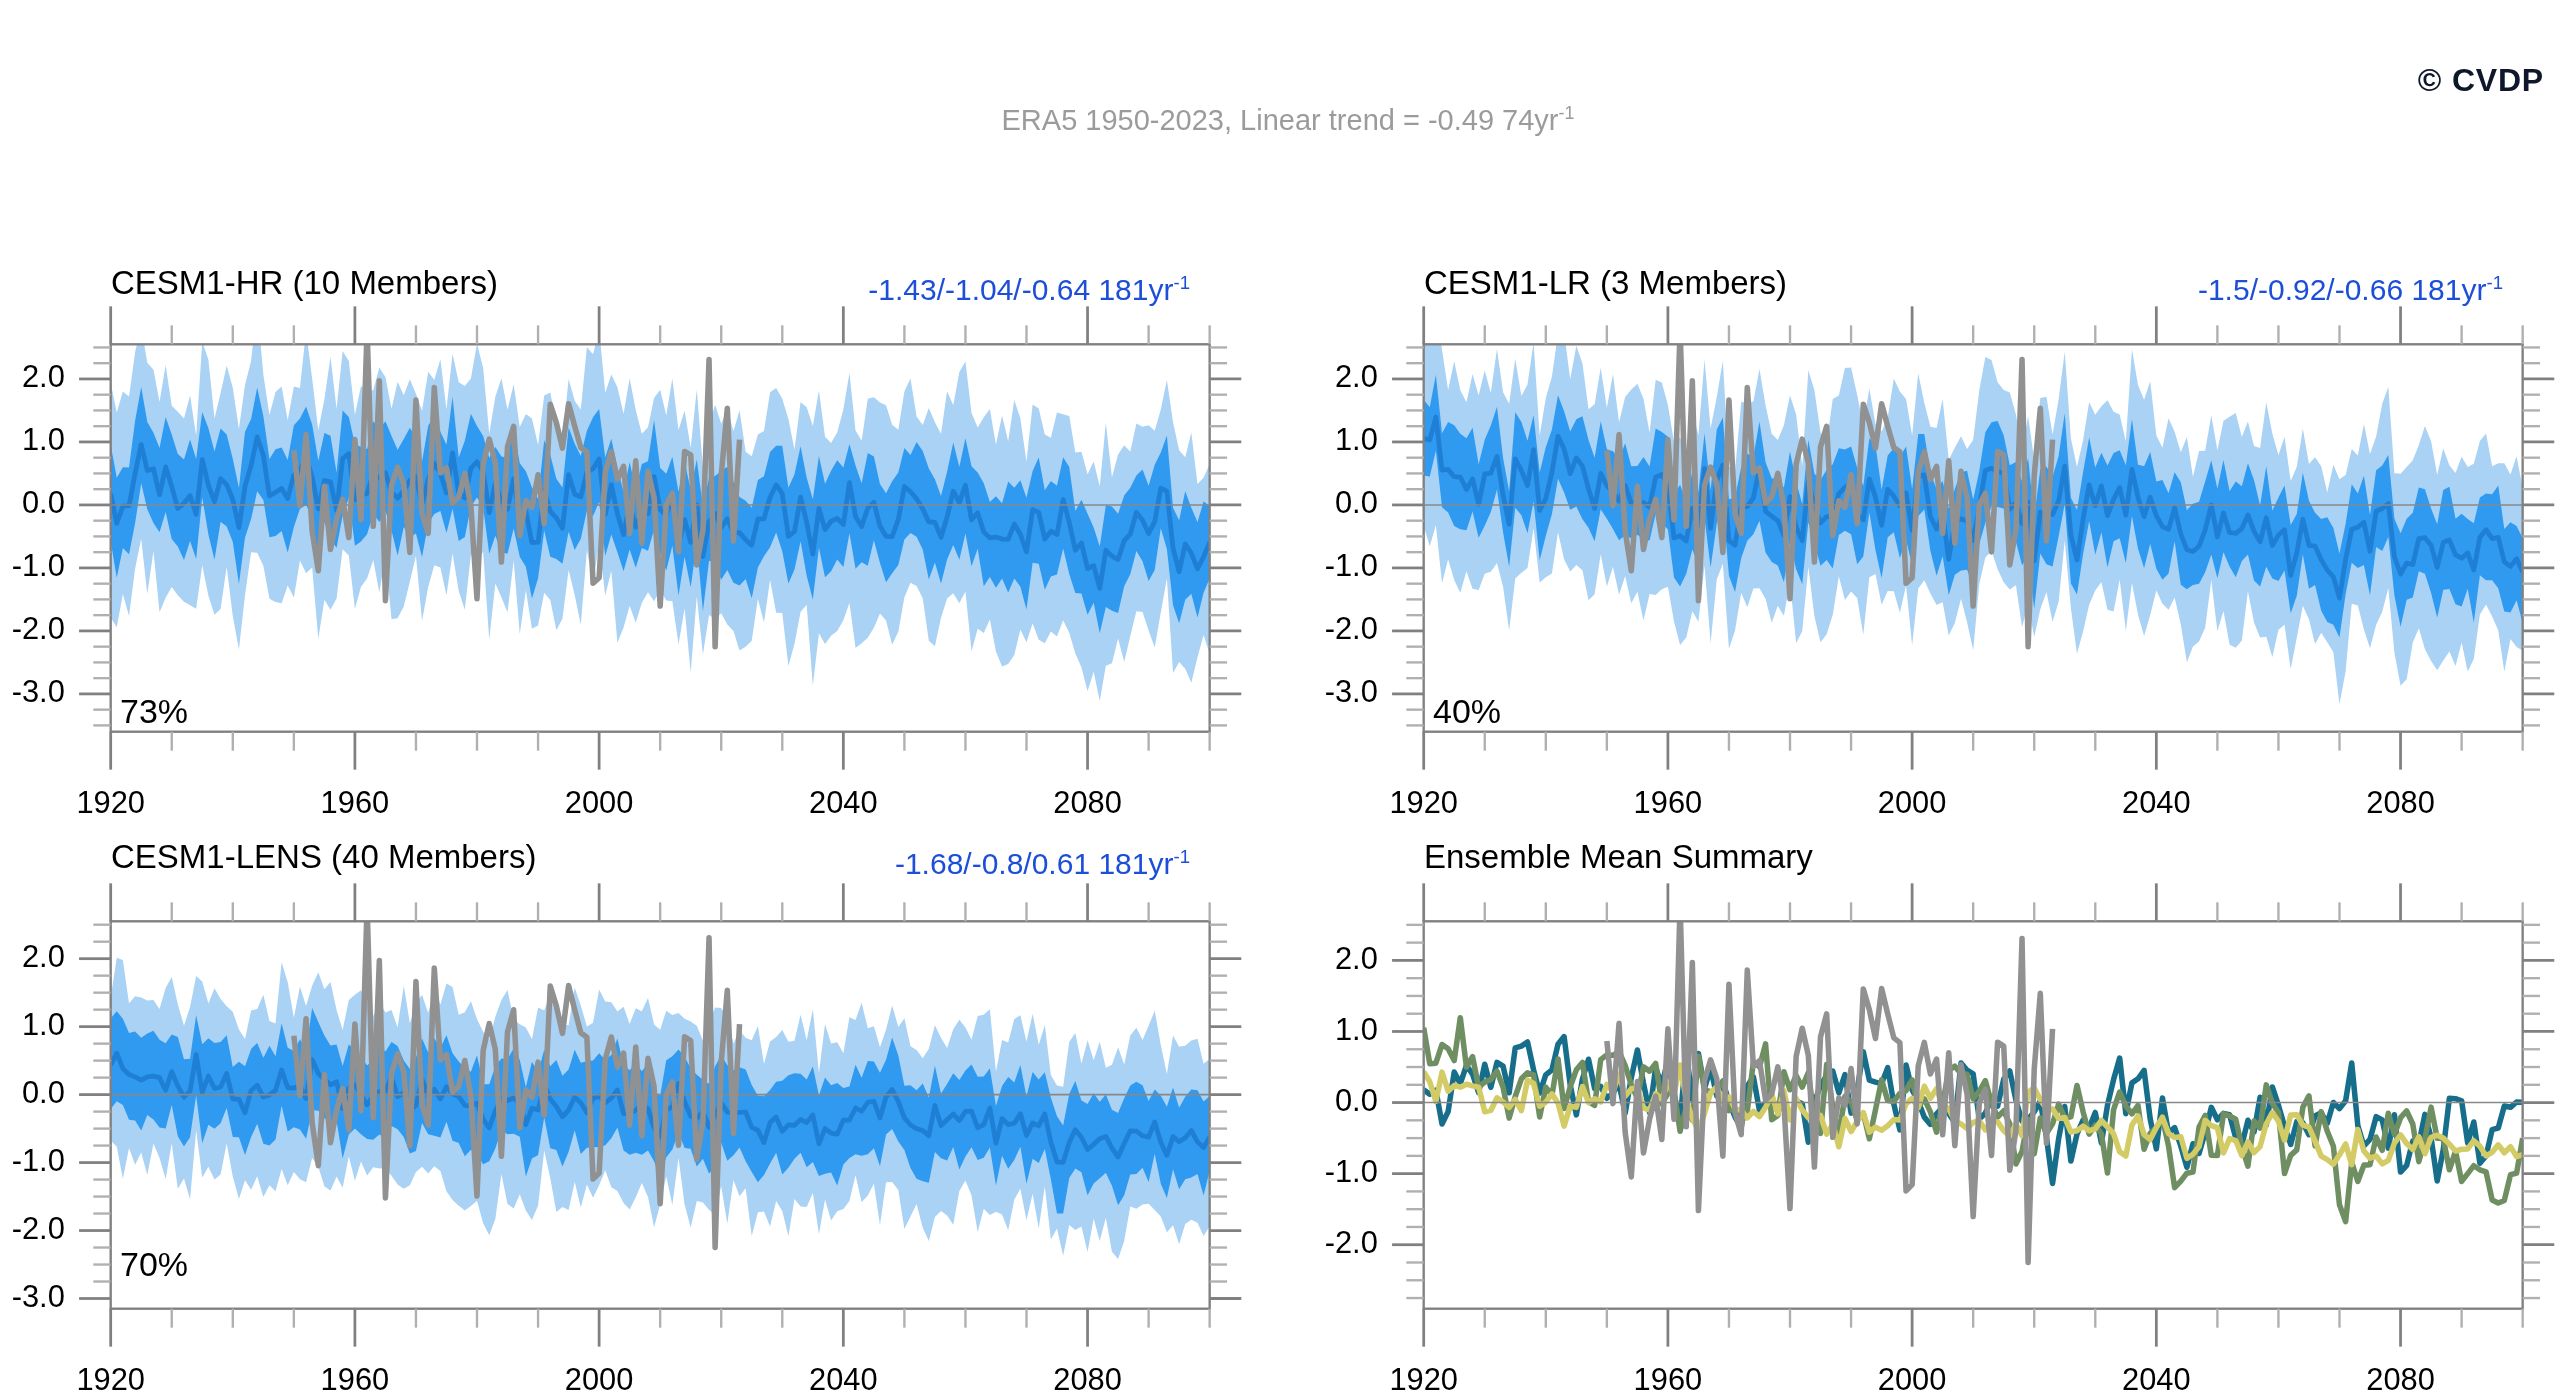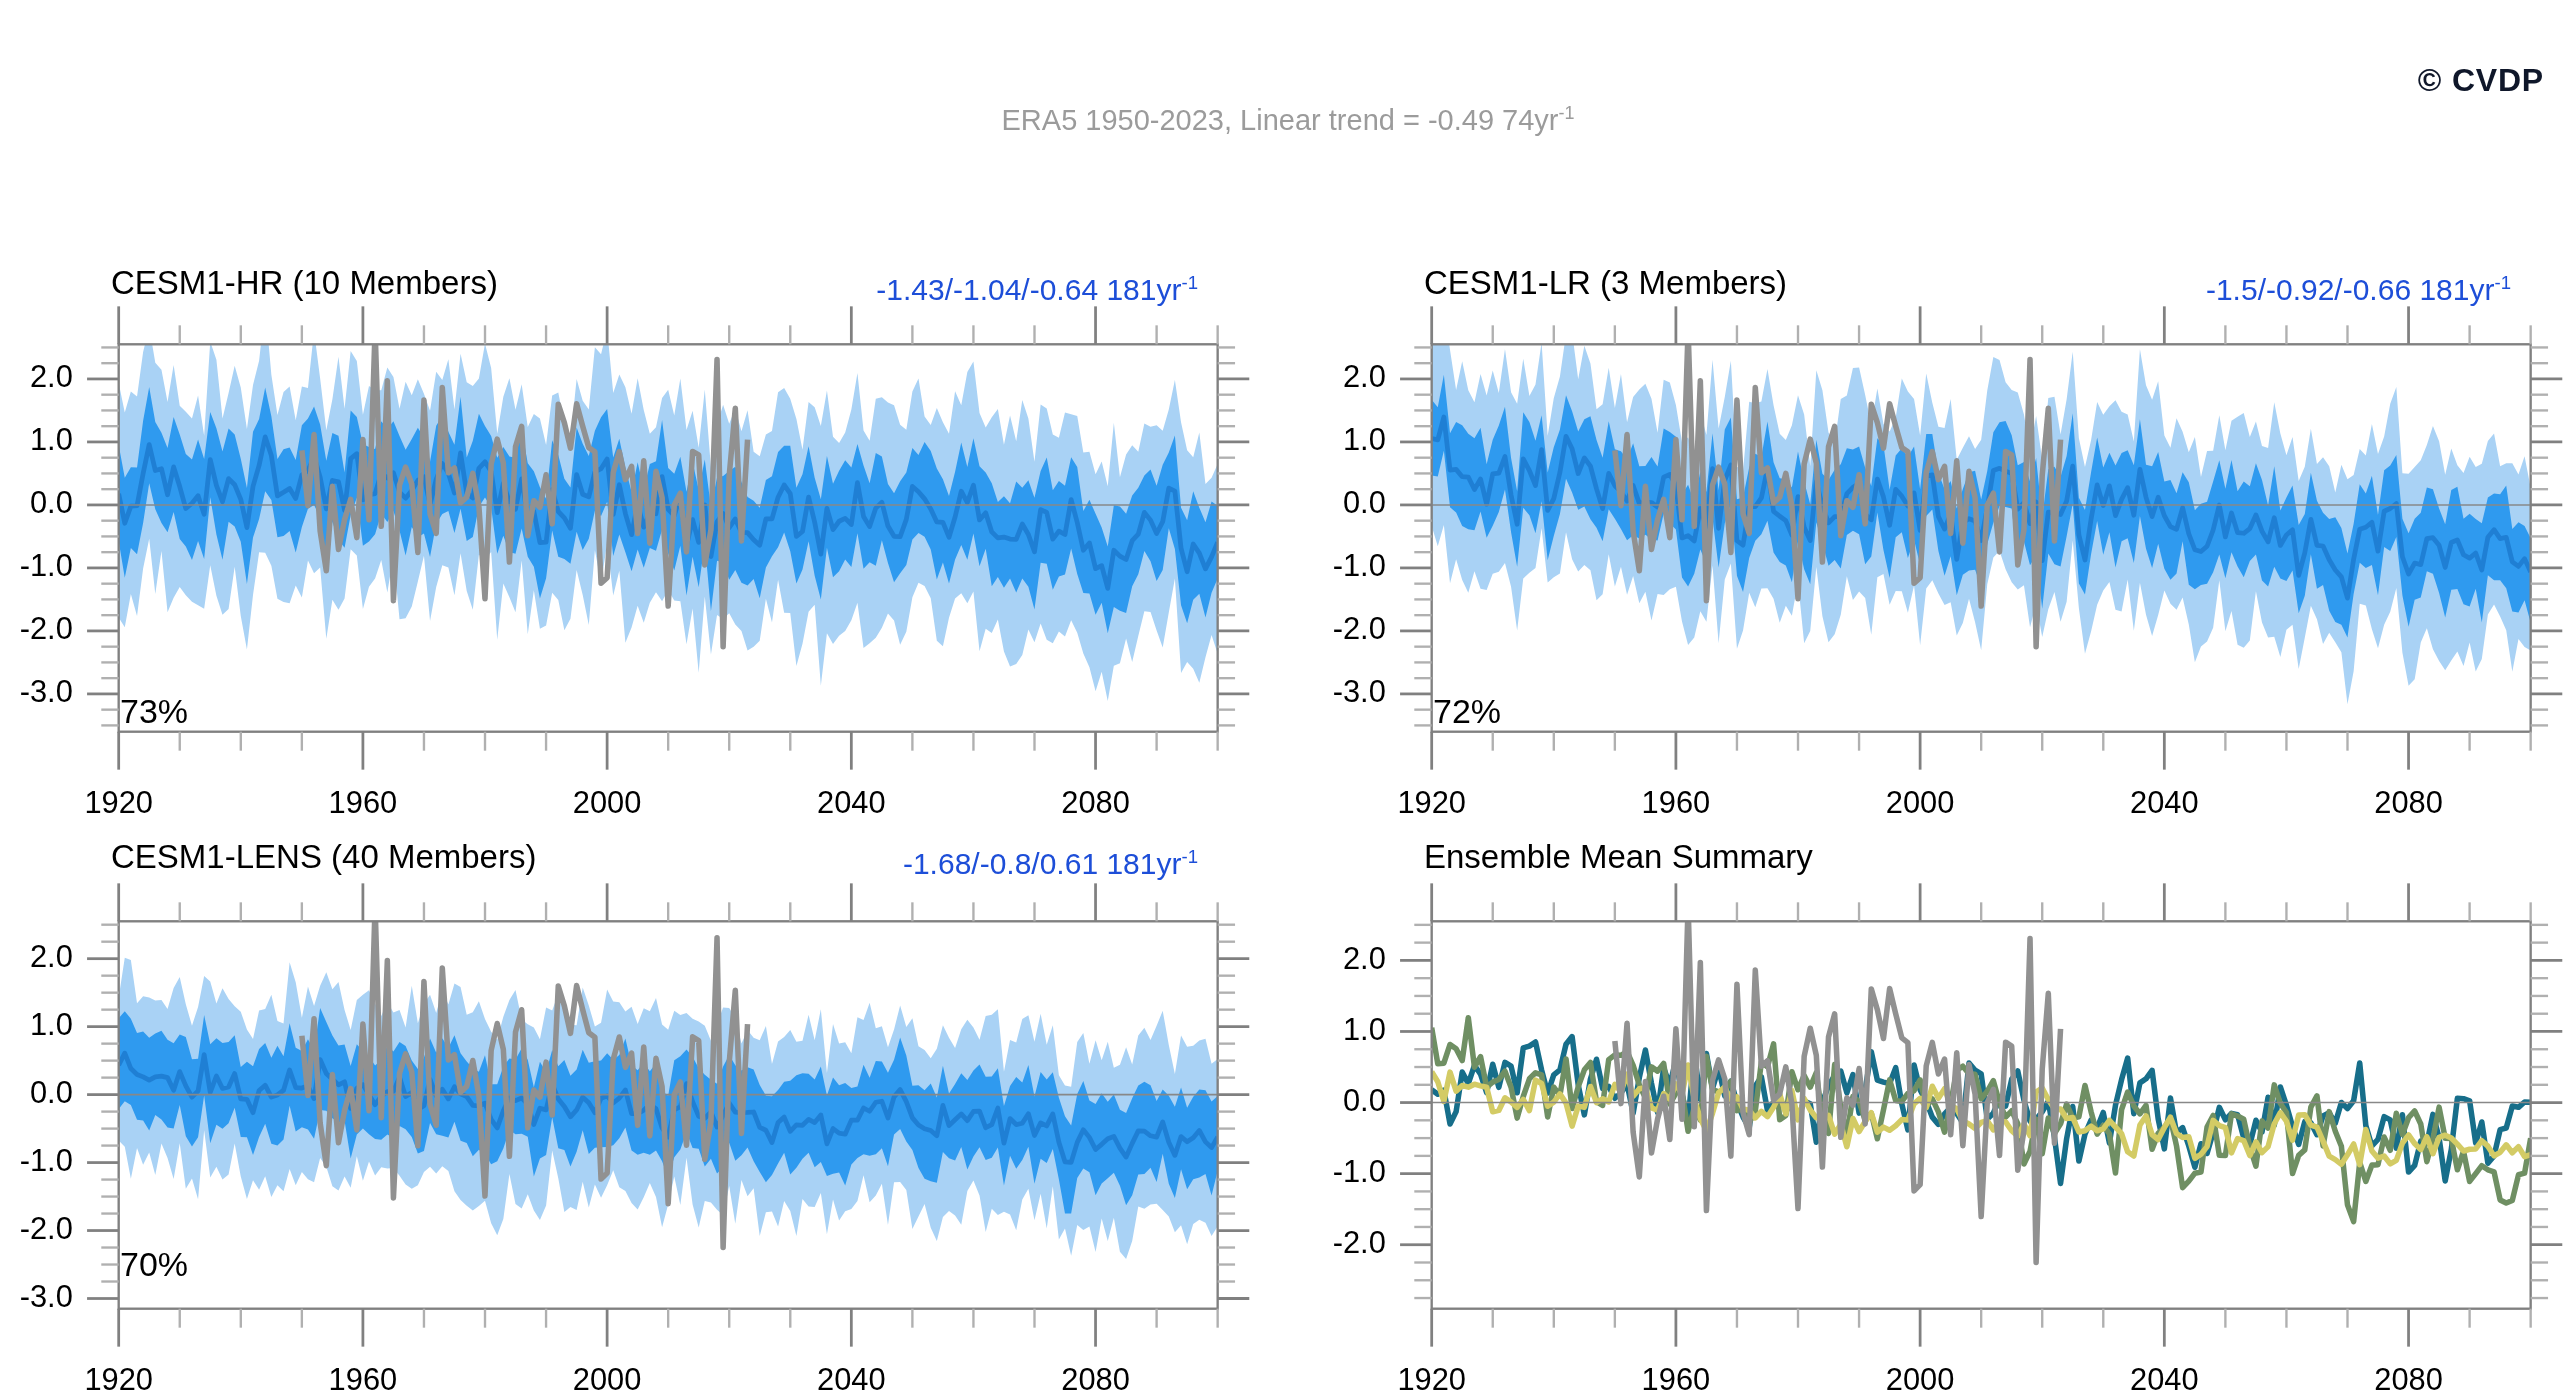--- a/index.html
+++ b/index.html
@@ -38,21 +38,21 @@
 
   .watermark {
     position: absolute;
     top: 62px; right: 32px;
     font-size: 32px;
     font-weight: bold;
     color: #0f172a;
     letter-spacing: 0.8px;
   }
 
-  .panel { position: absolute; padding-left: 8px; }
+  .panel { position: absolute; }
 
   .panel-title {
     position: absolute;
     font-size: 33px;
     font-weight: 400;
     white-space: nowrap;
     line-height: 1;
   }
   .panel-trend {
     position: absolute;
@@ -215,21 +215,21 @@
         <line x1="1375.5555555555554" y1="57" x2="1375.5555555555554" y2="105" class="tick-major"></line>
         <text x="1375.5555555555554" y="669" class="tick-text tick-text-x">2080</text>
       </svg>
   </div>
 
   <div class="panel" id="panel-1" style="left:1313px; top:261px; width:1265px; height:554px;">
     <div class="panel-title" style="left:111px; top:4.7px;">CESM1-LR (3 Members)</div>
     <div class="panel-trend" style="right:75px; top:12.7px;">
       <span>-1.5/-0.92/-0.66 181yr</span><sup>-1</sup>
     </div>
-    <div class="pct-label" style="left:120px; top:431px;">72%</div>
+    <div class="pct-label" style="left:120px; top:431px;">40%</div>
     <svg id="svg-1" width="1265" height="554" viewBox="0 0 1600 700">
         <defs>
           <clipPath id="clip-1">
             <rect x="140" y="105" width="1390" height="490"></rect>
           </clipPath>
         </defs>
         <g clip-path="url(#clip-1)">
           <path d="M140.0 94.3 L147.7 83.9 L155.4 54.3 L163.2 112.3 L170.9 162.9 L178.6 126.3 L186.3 163.0 L194.1 178.4 L201.8 142.5 L209.5 169.9 L217.2 138.2 L224.9 166.7 L232.7 110.9 L240.4 165.7 L248.1 180.2 L255.8 123.2 L263.6 170.4 L271.3 155.9 L279.0 102.8 L286.7 220.7 L294.4 173.2 L302.2 145.7 L309.9 91.7 L317.6 89.8 L325.3 149.3 L333.1 106.9 L340.8 129.4 L348.5 187.0 L356.2 180.9 L363.9 134.8 L371.7 185.5 L379.4 142.7 L387.1 203.7 L394.8 171.7 L402.6 162.3 L410.3 154.9 L418.0 174.0 L425.7 216.8 L433.4 149.9 L441.2 153.3 L448.9 181.8 L456.6 228.5 L464.3 222.7 L472.1 245.4 L479.8 191.2 L487.5 219.6 L495.2 124.7 L502.9 211.5 L510.7 171.8 L518.4 125.8 L526.1 259.9 L533.8 265.0 L541.6 177.8 L549.3 179.5 L557.0 177.3 L564.7 136.3 L572.4 182.2 L580.2 218.0 L587.9 226.1 L595.6 207.5 L603.3 169.3 L611.1 193.8 L618.8 259.2 L626.5 137.9 L634.2 163.0 L641.9 216.7 L649.7 230.1 L657.4 174.3 L665.1 169.8 L672.8 135.1 L680.6 134.2 L688.3 169.0 L696.0 207.4 L703.7 160.8 L711.4 205.9 L719.2 215.2 L726.9 197.8 L734.6 148.3 L742.3 164.8 L750.1 174.1 L757.8 220.3 L765.5 141.8 L773.2 179.0 L780.9 209.3 L788.7 210.8 L796.4 174.3 L804.1 251.0 L811.8 235.9 L819.6 221.3 L827.3 237.5 L835.0 225.7 L842.7 163.4 L850.4 121.2 L858.2 124.8 L865.9 153.1 L873.6 162.7 L881.3 166.1 L889.1 193.9 L896.8 239.2 L904.5 195.8 L912.2 251.4 L919.9 173.0 L927.7 171.5 L935.4 219.1 L943.1 174.4 L950.8 114.3 L958.6 223.8 L966.3 260.2 L974.0 226.3 L981.7 178.0 L989.4 194.1 L997.2 183.4 L1004.9 175.8 L1012.6 190.3 L1020.3 193.8 L1028.1 228.0 L1035.8 111.4 L1043.5 156.8 L1051.2 175.1 L1058.9 151.7 L1066.7 220.2 L1074.4 235.7 L1082.1 198.4 L1089.8 215.7 L1097.6 241.4 L1105.3 222.2 L1113.0 272.8 L1120.7 240.0 L1128.4 239.7 L1136.2 194.9 L1143.9 239.1 L1151.6 201.6 L1159.3 196.5 L1167.1 191.9 L1174.8 222.3 L1182.5 202.5 L1190.2 233.6 L1197.9 236.3 L1205.7 178.2 L1213.4 217.7 L1221.1 245.4 L1228.8 222.3 L1236.6 277.9 L1244.3 259.8 L1252.0 211.9 L1259.7 256.3 L1267.4 247.8 L1275.2 259.4 L1282.9 292.3 L1290.6 257.3 L1298.3 275.8 L1306.1 270.4 L1313.8 237.4 L1321.5 245.8 L1329.2 205.8 L1336.9 243.6 L1344.7 221.6 L1352.4 180.3 L1360.1 158.9 L1367.8 268.0 L1375.6 268.8 L1383.3 260.2 L1391.0 251.6 L1398.7 232.4 L1406.4 208.3 L1414.2 227.5 L1421.9 270.1 L1429.6 236.8 L1437.3 258.0 L1445.1 267.9 L1452.8 247.3 L1460.5 260.3 L1468.2 256.0 L1475.9 227.2 L1483.7 217.8 L1491.4 259.4 L1499.1 255.5 L1506.8 255.6 L1514.6 269.8 L1522.3 246.5 L1530.0 286.5 L1530.0 492.2 L1522.3 487.8 L1514.6 477.8 L1506.8 519.1 L1499.1 466.8 L1491.4 449.2 L1483.7 434.2 L1475.9 446.7 L1468.2 503.1 L1460.5 519.0 L1452.8 482.1 L1445.1 511.9 L1437.3 493.6 L1429.6 504.8 L1421.9 517.2 L1414.2 505.5 L1406.4 490.8 L1398.7 464.0 L1391.0 482.3 L1383.3 528.7 L1375.6 536.9 L1367.8 495.2 L1360.1 413.2 L1352.4 443.4 L1344.7 459.7 L1336.9 489.4 L1329.2 465.5 L1321.5 435.3 L1313.8 433.1 L1306.1 518.6 L1298.3 560.3 L1290.6 494.4 L1282.9 481.9 L1275.2 469.9 L1267.4 484.1 L1259.7 452.9 L1252.0 435.8 L1244.3 476.2 L1236.6 515.8 L1228.8 459.7 L1221.1 466.1 L1213.4 500.5 L1205.7 474.9 L1197.9 475.9 L1190.2 456.8 L1182.5 417.3 L1174.8 479.6 L1167.1 488.9 L1159.3 485.0 L1151.6 442.4 L1143.9 467.9 L1136.2 403.4 L1128.4 463.5 L1120.7 481.0 L1113.0 487.3 L1105.3 507.0 L1097.6 459.3 L1089.8 425.1 L1082.1 440.9 L1074.4 433.3 L1066.7 416.5 L1058.9 447.4 L1051.2 474.1 L1043.5 447.1 L1035.8 406.7 L1028.1 467.3 L1020.3 402.4 L1012.6 443.1 L1004.9 440.6 L997.2 405.7 L989.4 416.4 L981.7 434.4 L974.0 468.3 L966.3 496.5 L958.6 438.8 L950.8 353.1 L943.1 430.5 L935.4 456.0 L927.7 418.2 L919.9 440.1 L912.2 475.3 L904.5 433.1 L896.8 463.0 L889.1 409.8 L881.3 415.0 L873.6 405.9 L865.9 389.6 L858.2 366.2 L850.4 374.8 L842.7 408.4 L835.0 492.0 L827.3 456.7 L819.6 426.8 L811.8 457.5 L804.1 473.3 L796.4 431.4 L788.7 434.7 L780.9 420.3 L773.2 403.4 L765.5 414.0 L757.8 485.8 L750.1 410.2 L742.3 444.4 L734.6 417.2 L726.9 416.9 L719.2 434.3 L711.4 395.6 L703.7 399.5 L696.0 472.4 L688.3 426.0 L680.6 417.6 L672.8 428.4 L665.1 398.3 L657.4 447.0 L649.7 471.8 L641.9 481.9 L634.2 449.1 L626.5 386.6 L618.8 467.6 L611.1 483.1 L603.3 405.3 L595.6 448.4 L587.9 435.8 L580.2 457.2 L572.4 426.8 L564.7 413.5 L557.0 413.8 L549.3 437.7 L541.6 419.2 L533.8 466.9 L526.1 490.2 L518.4 382.1 L510.7 402.5 L502.9 483.1 L495.2 384.9 L487.5 455.8 L479.8 442.6 L472.1 475.8 L464.3 485.3 L456.6 455.7 L448.9 411.8 L441.2 414.8 L433.4 422.1 L425.7 420.9 L418.0 454.3 L410.3 418.1 L402.6 432.6 L394.8 398.1 L387.1 421.7 L379.4 386.4 L371.7 411.5 L363.9 370.6 L356.2 421.3 L348.5 428.6 L340.8 390.9 L333.1 384.2 L325.3 392.4 L317.6 376.8 L309.9 342.7 L302.2 394.8 L294.4 399.8 L286.7 406.4 L279.0 337.6 L271.3 388.0 L263.6 394.0 L255.8 401.2 L248.1 467.0 L240.4 411.8 L232.7 381.5 L224.9 392.8 L217.2 395.3 L209.5 415.9 L201.8 414.1 L194.1 391.9 L186.3 419.1 L178.6 403.2 L170.9 376.8 L163.2 407.3 L155.4 333.7 L147.7 360.4 L140.0 334.8 Z" fill="#a9d2f5" stroke="none"></path>
           <path d="M140.0 175.1 L147.7 184.5 L155.4 143.6 L163.2 217.5 L170.9 203.4 L178.6 207.4 L186.3 218.3 L194.1 223.8 L201.8 210.7 L209.5 256.7 L217.2 225.7 L224.9 207.7 L232.7 183.9 L240.4 248.7 L248.1 291.0 L255.8 190.9 L263.6 203.2 L271.3 226.9 L279.0 194.7 L286.7 267.0 L294.4 235.2 L302.2 212.9 L309.9 169.5 L317.6 189.7 L325.3 215.3 L333.1 199.9 L340.8 196.1 L348.5 226.2 L356.2 248.4 L363.9 202.2 L371.7 237.8 L379.4 240.2 L387.1 250.7 L394.8 230.1 L402.6 259.2 L410.3 258.9 L418.0 247.7 L425.7 259.5 L433.4 211.5 L441.2 215.9 L448.9 221.8 L456.6 294.7 L464.3 282.6 L472.1 304.5 L479.8 266.0 L487.5 291.9 L495.2 217.4 L502.9 289.6 L510.7 212.9 L518.4 197.6 L526.1 301.0 L533.8 298.8 L541.6 260.6 L549.3 243.3 L557.0 247.1 L564.7 202.7 L572.4 254.3 L580.2 274.3 L587.9 275.7 L595.6 286.1 L603.3 240.7 L611.1 278.4 L618.8 307.3 L626.5 225.7 L634.2 268.7 L641.9 276.6 L649.7 263.6 L657.4 256.7 L665.1 236.4 L672.8 238.2 L680.6 234.4 L688.3 261.1 L696.0 284.2 L703.7 223.8 L711.4 232.1 L719.2 288.9 L726.9 245.7 L734.6 236.5 L742.3 247.7 L750.1 234.4 L757.8 288.3 L765.5 218.5 L773.2 218.5 L780.9 267.6 L788.7 288.2 L796.4 277.9 L804.1 312.6 L811.8 288.1 L819.6 266.8 L827.3 264.8 L835.0 301.4 L842.7 265.3 L850.4 216.2 L858.2 203.7 L865.9 202.0 L873.6 220.1 L881.3 257.9 L889.1 253.9 L896.8 278.5 L904.5 248.8 L912.2 324.1 L919.9 262.9 L927.7 259.8 L935.4 272.5 L943.1 246.2 L950.8 192.2 L958.6 299.1 L966.3 314.5 L974.0 266.9 L981.7 222.8 L989.4 260.7 L997.2 242.2 L1004.9 258.4 L1012.6 242.6 L1020.3 239.0 L1028.1 258.0 L1035.8 199.8 L1043.5 257.3 L1051.2 259.4 L1058.9 241.3 L1066.7 278.4 L1074.4 276.7 L1082.1 293.4 L1089.8 266.7 L1097.6 279.6 L1105.3 314.8 L1113.0 306.6 L1120.7 304.1 L1128.4 278.4 L1136.2 251.8 L1143.9 287.6 L1151.6 251.2 L1159.3 290.9 L1167.1 278.6 L1174.8 284.4 L1182.5 255.3 L1190.2 276.7 L1197.9 308.9 L1205.7 259.3 L1213.4 315.3 L1221.1 298.8 L1228.8 283.6 L1236.6 333.6 L1244.3 319.8 L1252.0 267.5 L1259.7 302.8 L1267.4 318.2 L1275.2 326.1 L1282.9 323.7 L1290.6 337.2 L1298.3 369.5 L1306.1 332.1 L1313.8 281.9 L1321.5 293.6 L1329.2 271.2 L1336.9 321.0 L1344.7 264.2 L1352.4 258.2 L1360.1 244.9 L1367.8 325.8 L1375.6 343.9 L1383.3 325.5 L1391.0 318.0 L1398.7 286.0 L1406.4 288.2 L1414.2 312.8 L1421.9 332.5 L1429.6 289.2 L1437.3 285.3 L1445.1 325.6 L1452.8 319.2 L1460.5 325.9 L1468.2 331.2 L1475.9 298.9 L1483.7 293.7 L1491.4 294.8 L1499.1 283.6 L1506.8 338.5 L1514.6 330.1 L1522.3 334.9 L1530.0 350.3 L1530.0 457.1 L1522.3 428.8 L1514.6 444.2 L1506.8 442.9 L1499.1 413.5 L1491.4 403.5 L1483.7 403.4 L1475.9 397.1 L1468.2 457.0 L1460.5 414.3 L1452.8 436.6 L1445.1 433.8 L1437.3 414.4 L1429.6 415.6 L1421.9 450.5 L1414.2 419.7 L1406.4 395.3 L1398.7 392.1 L1391.0 425.4 L1383.3 428.2 L1375.6 462.1 L1367.8 422.6 L1360.1 348.6 L1352.4 366.4 L1344.7 361.3 L1336.9 422.5 L1329.2 384.2 L1321.5 387.9 L1313.8 381.4 L1306.1 420.9 L1298.3 475.9 L1290.6 459.8 L1282.9 456.3 L1275.2 442.0 L1267.4 409.5 L1259.7 414.1 L1252.0 370.4 L1244.3 423.2 L1236.6 445.3 L1228.8 391.2 L1221.1 404.3 L1213.4 401.3 L1205.7 386.3 L1197.9 411.2 L1190.2 403.6 L1182.5 370.9 L1174.8 379.1 L1167.1 399.6 L1159.3 386.1 L1151.6 367.9 L1143.9 400.9 L1136.2 371.0 L1128.4 393.3 L1120.7 407.9 L1113.0 409.3 L1105.3 414.7 L1097.6 409.2 L1089.8 354.1 L1082.1 394.8 L1074.4 402.8 L1066.7 388.8 L1058.9 357.4 L1051.2 387.9 L1043.5 363.7 L1035.8 322.1 L1028.1 381.5 L1020.3 350.3 L1012.6 354.0 L1004.9 387.4 L997.2 342.7 L989.4 371.2 L981.7 328.6 L974.0 370.4 L966.3 421.6 L958.6 407.4 L950.8 306.8 L943.1 347.8 L935.4 385.9 L927.7 383.1 L919.9 369.5 L912.2 439.6 L904.5 371.7 L896.8 384.5 L889.1 354.4 L881.3 379.2 L873.6 312.8 L865.9 310.8 L858.2 309.6 L850.4 330.6 L842.7 357.5 L835.0 411.0 L827.3 390.2 L819.6 391.0 L811.8 396.4 L804.1 422.5 L796.4 373.1 L788.7 397.8 L780.9 366.3 L773.2 313.9 L765.5 322.3 L757.8 384.0 L750.1 352.2 L742.3 375.4 L734.6 342.7 L726.9 349.0 L719.2 400.7 L711.4 365.1 L703.7 317.9 L696.0 373.5 L688.3 383.1 L680.6 345.3 L672.8 340.7 L665.1 346.3 L657.4 388.7 L649.7 377.9 L641.9 385.0 L634.2 356.3 L626.5 330.0 L618.8 408.5 L611.1 389.6 L603.3 354.8 L595.6 405.9 L587.9 384.8 L580.2 380.2 L572.4 368.3 L564.7 328.2 L557.0 345.1 L549.3 353.4 L541.6 375.4 L533.8 418.4 L526.1 397.8 L518.4 306.8 L510.7 331.7 L502.9 387.2 L495.2 324.5 L487.5 383.0 L479.8 364.5 L472.1 395.1 L464.3 411.4 L456.6 399.9 L448.9 339.2 L441.2 331.4 L433.4 318.9 L425.7 353.2 L418.0 351.6 L410.3 346.0 L402.6 350.6 L394.8 346.4 L387.1 352.8 L379.4 338.6 L371.7 325.5 L363.9 313.7 L356.2 354.2 L348.5 337.1 L340.8 326.2 L333.1 310.3 L325.3 314.4 L317.6 292.4 L309.9 275.2 L302.2 319.8 L294.4 347.4 L286.7 378.0 L279.0 303.4 L271.3 344.1 L263.6 321.3 L255.8 311.7 L248.1 386.5 L240.4 342.8 L232.7 288.6 L224.9 317.1 L217.2 334.6 L209.5 349.6 L201.8 316.5 L194.1 340.1 L186.3 338.9 L178.6 334.8 L170.9 317.6 L163.2 311.2 L155.4 239.5 L147.7 272.3 L140.0 270.8 Z" fill="#2f9aef" stroke="none"></path>
           <path d="M140.0 224.2 L147.7 225.8 L155.4 197.0 L163.2 264.1 L170.9 263.2 L178.6 272.5 L186.3 272.9 L194.1 288.7 L201.8 275.3 L209.5 307.2 L217.2 269.0 L224.9 268.0 L232.7 247.0 L240.4 295.5 L248.1 332.6 L255.8 249.8 L263.6 264.8 L271.3 283.6 L279.0 238.1 L286.7 315.1 L294.4 300.2 L302.2 266.9 L309.9 221.4 L317.6 237.2 L325.3 268.5 L333.1 248.7 L340.8 259.2 L348.5 287.9 L356.2 312.9 L363.9 268.3 L371.7 284.0 L379.4 291.5 L387.1 303.2 L394.8 283.6 L402.6 306.2 L410.3 304.7 L418.0 305.1 L425.7 310.8 L433.4 273.0 L441.2 269.7 L448.9 283.3 L456.6 349.9 L464.3 347.0 L472.1 353.7 L479.8 312.7 L487.5 335.5 L495.2 262.3 L502.9 337.7 L510.7 276.9 L518.4 257.6 L526.1 353.3 L533.8 359.1 L541.6 310.2 L549.3 310.4 L557.0 299.3 L564.7 262.1 L572.4 316.3 L580.2 322.5 L587.9 328.1 L595.6 346.3 L603.3 297.6 L611.1 336.4 L618.8 353.2 L626.5 278.7 L634.2 310.2 L641.9 330.8 L649.7 322.9 L657.4 322.9 L665.1 293.9 L672.8 285.9 L680.6 281.2 L688.3 319.9 L696.0 327.0 L703.7 275.5 L711.4 298.0 L719.2 333.9 L726.9 288.4 L734.6 297.1 L742.3 309.6 L750.1 293.0 L757.8 340.4 L765.5 271.9 L773.2 270.1 L780.9 322.9 L788.7 338.8 L796.4 319.5 L804.1 377.1 L811.8 330.3 L819.6 325.6 L827.3 328.5 L835.0 353.2 L842.7 312.0 L850.4 264.5 L858.2 261.9 L865.9 265.5 L873.6 268.0 L881.3 313.6 L889.1 305.2 L896.8 331.9 L904.5 304.5 L912.2 378.7 L919.9 317.3 L927.7 317.8 L935.4 320.3 L943.1 303.1 L950.8 259.1 L958.6 346.1 L966.3 377.9 L974.0 326.3 L981.7 282.8 L989.4 309.0 L997.2 284.0 L1004.9 321.7 L1012.6 301.1 L1020.3 286.4 L1028.1 321.2 L1035.8 263.1 L1043.5 298.6 L1051.2 323.0 L1058.9 298.4 L1066.7 321.9 L1074.4 335.6 L1082.1 339.1 L1089.8 311.8 L1097.6 344.6 L1105.3 364.9 L1113.0 367.1 L1120.7 360.4 L1128.4 339.9 L1136.2 308.2 L1143.9 348.7 L1151.6 318.4 L1159.3 343.2 L1167.1 344.0 L1174.8 338.0 L1182.5 320.8 L1190.2 341.4 L1197.9 354.9 L1205.7 324.4 L1213.4 359.4 L1221.1 346.2 L1228.8 339.5 L1236.6 397.2 L1244.3 368.8 L1252.0 326.4 L1259.7 359.2 L1267.4 360.1 L1275.2 377.6 L1282.9 390.5 L1290.6 399.2 L1298.3 426.1 L1306.1 376.8 L1313.8 338.9 L1321.5 336.4 L1329.2 330.1 L1336.9 366.7 L1344.7 316.2 L1352.4 312.7 L1360.1 306.5 L1367.8 373.7 L1375.6 395.5 L1383.3 381.7 L1391.0 383.7 L1398.7 350.8 L1406.4 349.6 L1414.2 359.2 L1421.9 387.3 L1429.6 355.7 L1437.3 352.4 L1445.1 371.2 L1452.8 375.5 L1460.5 368.9 L1468.2 390.4 L1475.9 349.1 L1483.7 339.5 L1491.4 350.7 L1499.1 349.1 L1506.8 380.2 L1514.6 385.9 L1522.3 376.1 L1530.0 393.0" fill="none" stroke="#1f7fd4" stroke-width="6" stroke-linejoin="round"></path>

